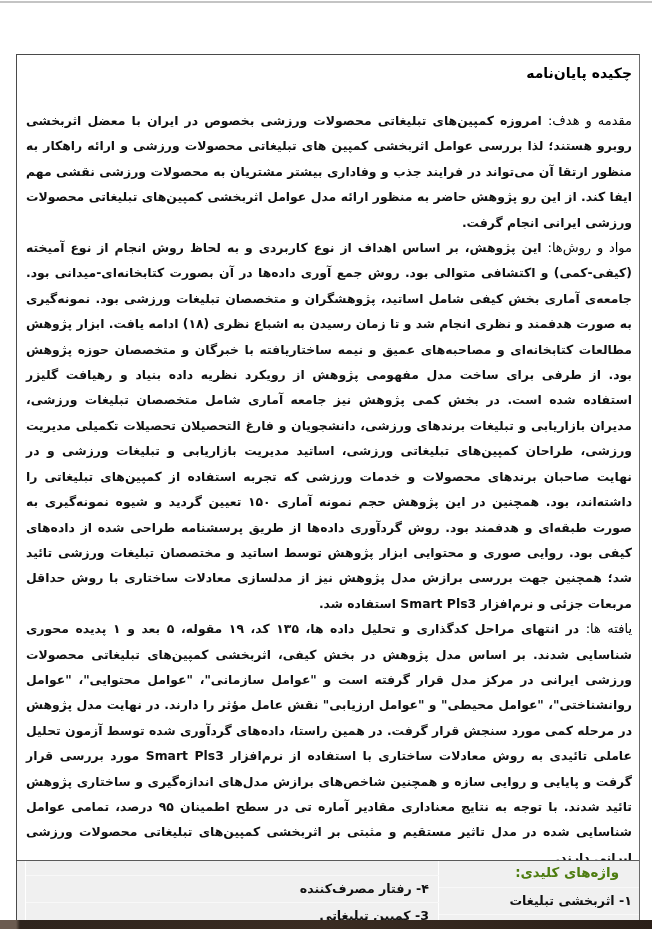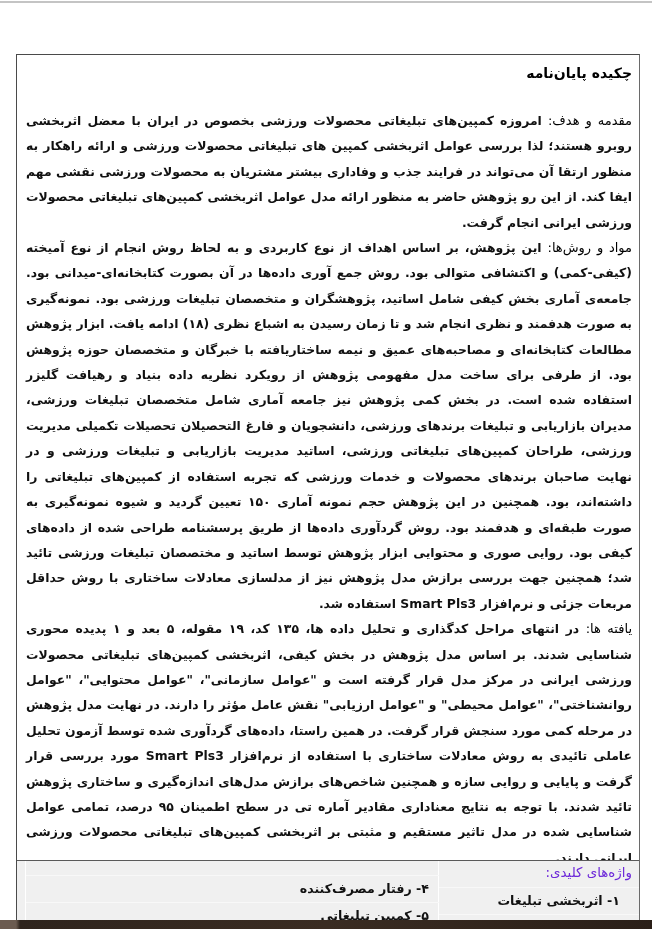--- a/index.html
+++ b/index.html
@@ -25,22 +25,22 @@
   .abstract p { margin: 0; }
   .abstract .lbl { font-weight: 400; color: #000; font-size: 13px; }
   .keywords {
     position: absolute; left: 0; right: 0; top: 805px; bottom: 0;
     background: #f0f0f0; border-top: 1px solid #5a5a5a; direction: rtl;
     font-size: 12.6px; font-weight: bold; color: #111;
   }
   .kw-col { position: absolute; top: 0; bottom: 0; }
   .kw-right { right: 0; width: 200px; border-left: 1px solid #ffffff; }
   .kw-left { right: 200px; left: 8px; border-left: 1px solid #ffffff; }
-  .kw-head { font-size: 13.4px; font-weight: 400; color: #6d28d9; padding: 4px 7px 0 0; height: 22px; }
-  .kw-item { padding-right: 19px; height: 26px; line-height: 26px; border-top: 1px solid #f8f8f8; }
+  .kw-head { font-size: 13.4px; font-weight: 700; color: #4d7c0f; padding: 4px 20px 0 0; height: 22px; }
+  .kw-item { padding-right: 7px; height: 26px; line-height: 26px; border-top: 1px solid #f8f8f8; }
   .kw-left .kw-item { padding-right: 10px; }
   .kw-left .spacer { height: 14px; }
   .bottom-strip {
     position: absolute; left: 0; right: 0; top: 920px; height: 9px;
     background: linear-gradient(90deg, #6b5b50 0, #6b5b50 16px, #2e241d 20px, #3a2c22 50%, #2a1f18 100%);
   }
 </style>
 </head>
 <body>
 
@@ -61,18 +61,18 @@
 
   <div class="keywords">
     <div class="kw-col kw-right">
       <div class="kw-head">واژه‌های کلیدی:</div>
       <div class="kw-item">۱- اثربخشی تبلیغات</div>
       <div class="kw-item">۲- تبلیغات</div>
     </div>
     <div class="kw-col kw-left">
       <div class="spacer"></div>
       <div class="kw-item">۴-  رفتار مصرف‌کننده</div>
-      <div class="kw-item">۵- کمپین تبلیغاتی</div>
+      <div class="kw-item">3- کمپین تبلیغاتی</div>
     </div>
   </div>
 </div>
 
 <div class="bottom-strip"></div>
 
 </body></html>

